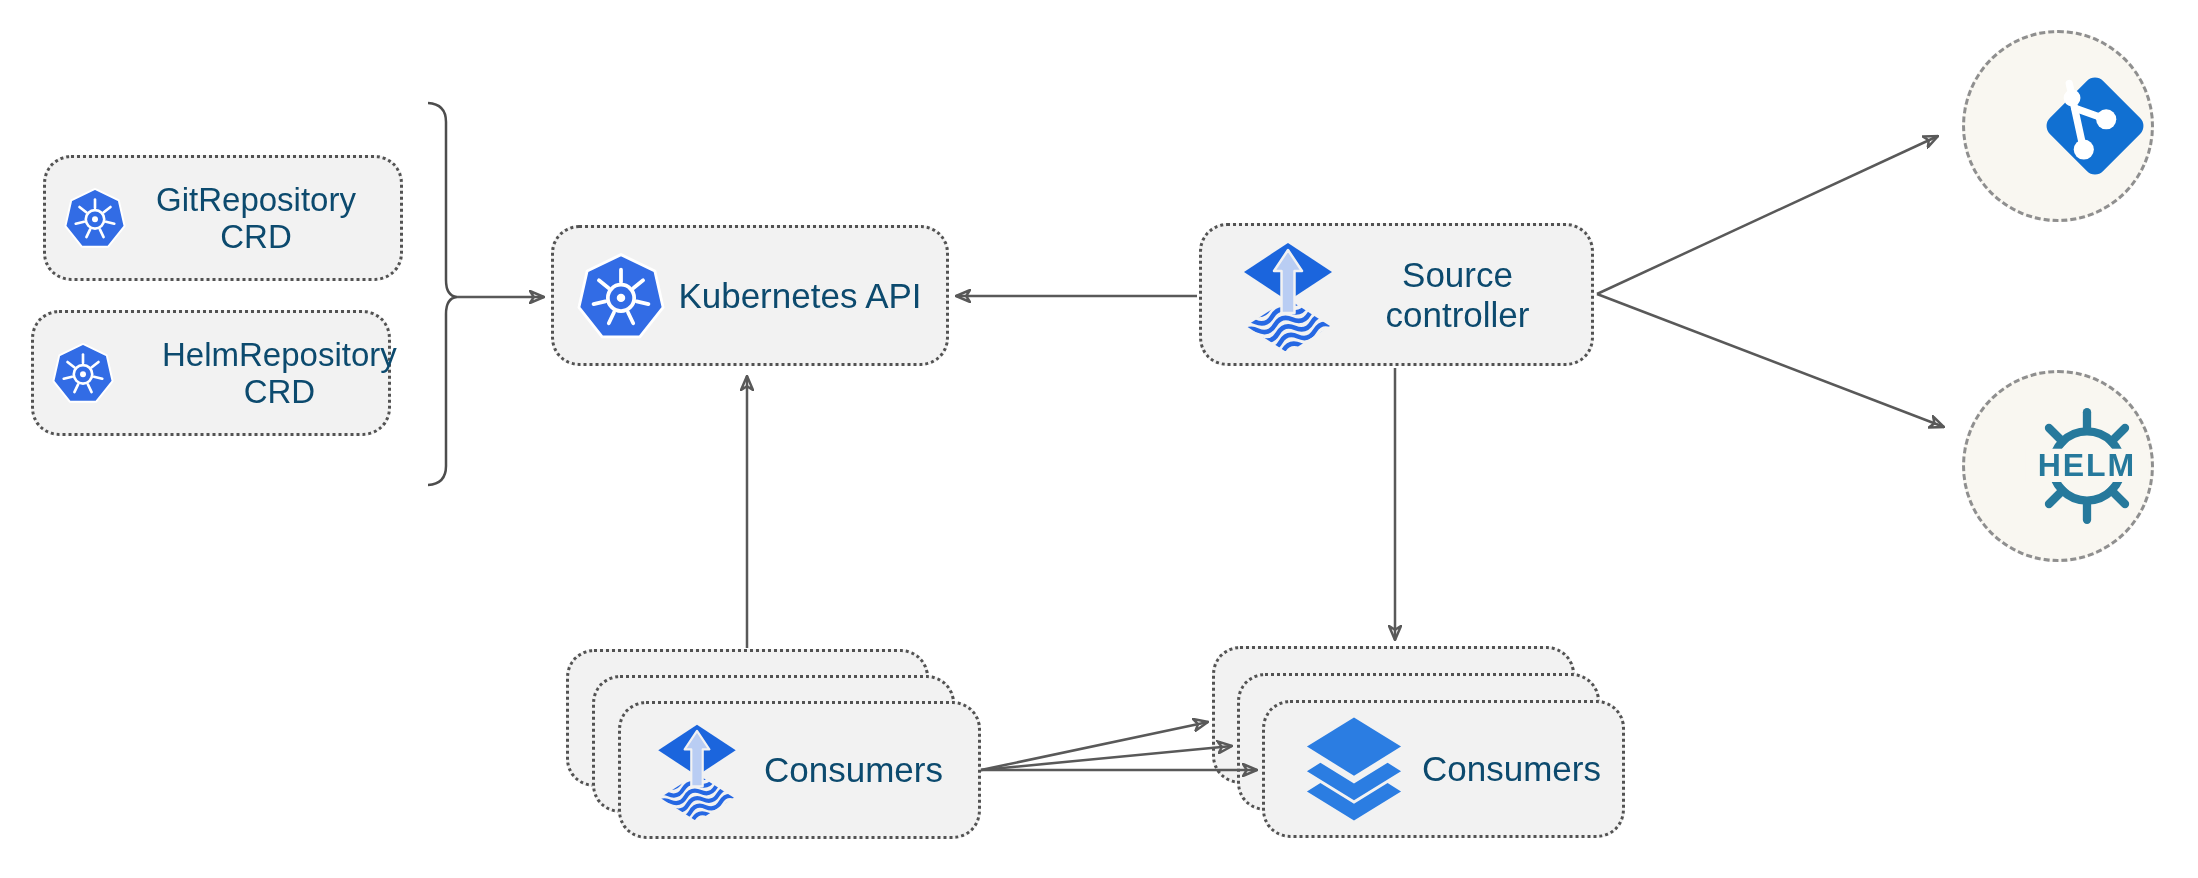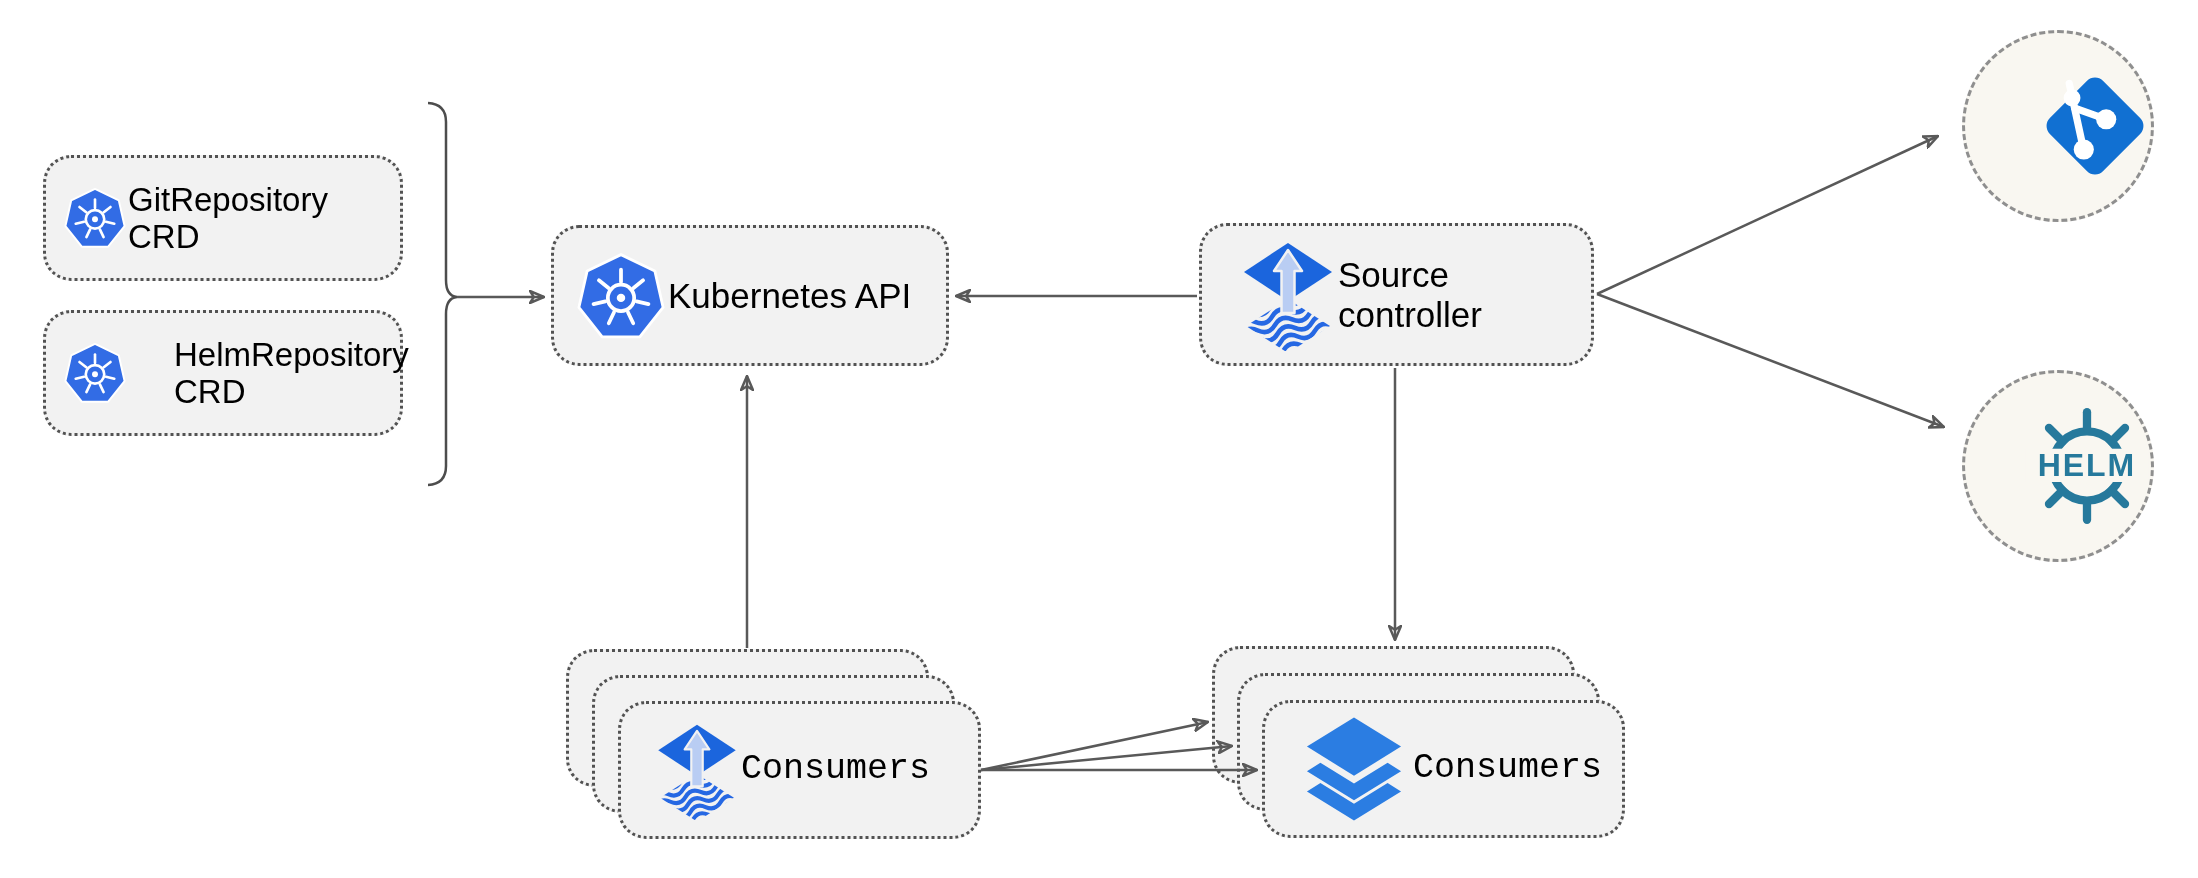--- a/index.html
+++ b/index.html
@@ -8,27 +8,27 @@
     font-family:"Liberation Sans", sans-serif; overflow:hidden; color:#0d0d0d;
   }
   svg { display:block; }
 
   
   .node {
     position:absolute; box-sizing:border-box;
     background:#f2f2f2; border:3px dotted #525252; border-radius:28px;
     display:flex; align-items:center; z-index:2;
   }
-  .node .txt { flex:1; text-align:left; line-height:1.13; font-size:35px; color:#000000; }
+  .node .txt { flex:1; text-align:center; line-height:1.13; font-size:35px; color:#0c4a6e; }
   .node .txt.small { font-size:33px; }
   .node .txt .ln { display:block; }
   .nowrap { white-space:nowrap; }
 
   .stackbox { z-index:1; }
-  .stackbox.front { z-index:3;font-family:Liberation Mono, monospace; }
+  .stackbox.front { z-index:3; }
 
   
   .endpoint {
     position:absolute; box-sizing:border-box; border-radius:50%;
     background:#f9f7f1; border:3px dashed #8f8f8f;
     display:flex; align-items:center; justify-content:flex-end; z-index:2;
   }
 
   
   #edges {
@@ -83,21 +83,21 @@
         <line x1="36.7" y1="41.4" x2="26.5" y2="33.3"></line>
       </g>
       <circle cx="50" cy="52" r="4.5" fill="#ffffff"></circle>
     </svg>
     <div class="txt small">
       <span class="ln">GitRepository</span>
       <span class="ln">CRD</span>
     </div>
   </div>
 
-  <div class="node" style="left:43px; top:310px; width:360px; height:126px; padding:0 16px 0 16px;gap:46px;">
+  <div class="node" style="left:31px; top:310px; width:360px; height:126px; padding:0 16px 0 16px;gap:46px;">
     <svg class="icon" width="66" height="66" viewBox="0 0 100 100">
       <polygon points="50,6 86,23.3 94.8,62.2 70,93.4 30,93.4 5.2,62.2 14,23.3" fill="#326CE5" stroke="#ffffff" stroke-width="3" stroke-linejoin="round"></polygon>
       <g stroke="#ffffff" stroke-width="4" fill="none" stroke-linecap="round">
         <circle cx="50" cy="52" r="14"></circle>
         <line x1="50" y1="35" x2="50" y2="22"></line>
         <line x1="63.3" y1="41.4" x2="73.5" y2="33.3"></line>
         <line x1="66.6" y1="55.8" x2="79.2" y2="58.7"></line>
         <line x1="57.4" y1="67.3" x2="63" y2="79"></line>
         <line x1="42.6" y1="67.3" x2="37" y2="79"></line>
         <line x1="33.4" y1="55.8" x2="20.8" y2="58.7"></line>

